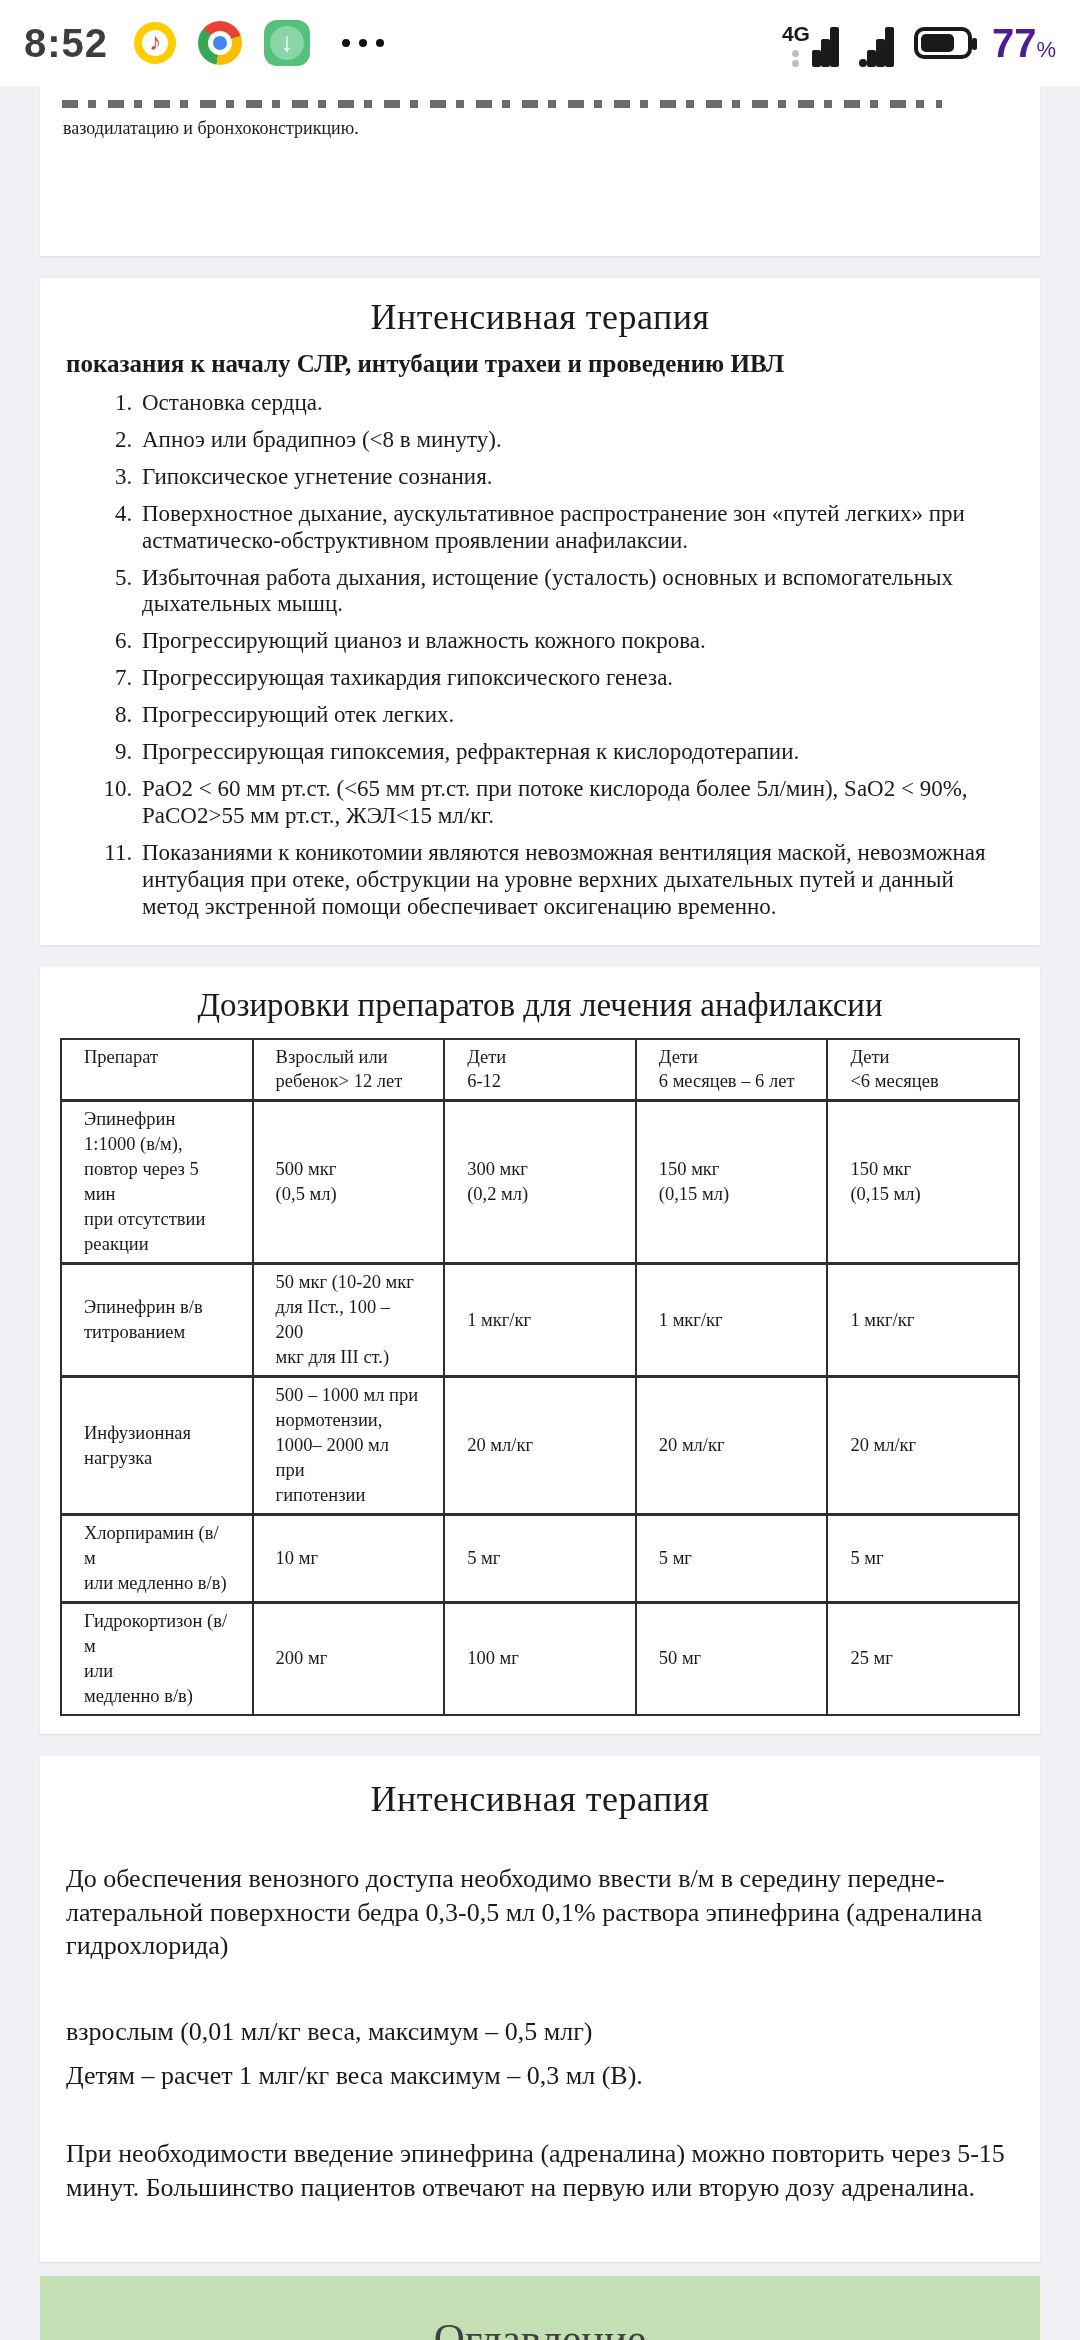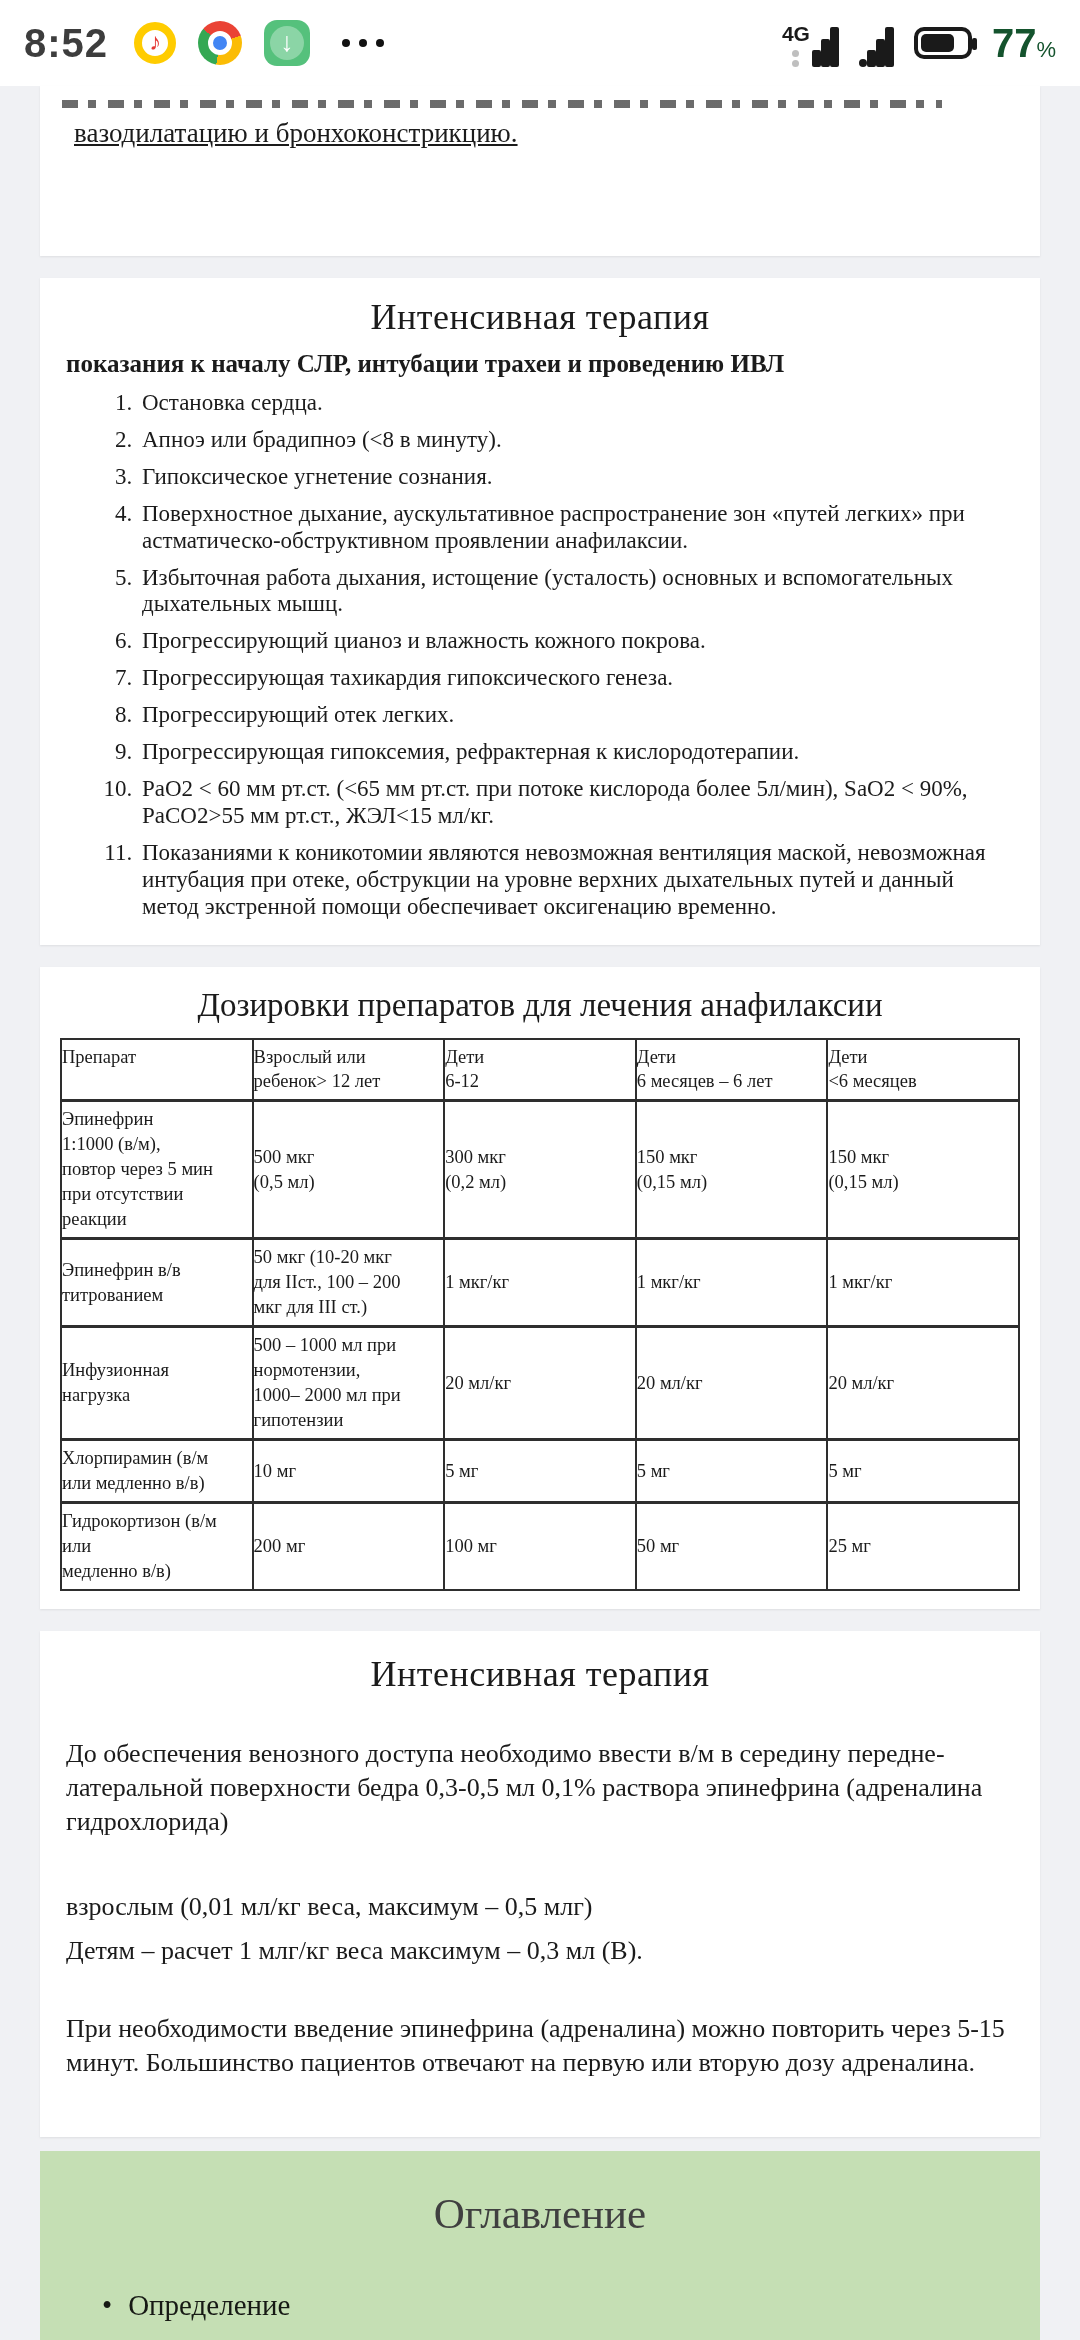--- a/index.html
+++ b/index.html
@@ -33,40 +33,40 @@
   .sb-right{margin-left:auto;display:flex;align-items:center;gap:20px;}
   .sig{display:flex;align-items:flex-end;gap:0;height:48px;}
   .sig .bar{width:9px;background:#1a1a1a;border-radius:2px;}
   .sig .dot{width:8px;height:8px;border-radius:50%;background:#1a1a1a;}
   .sig1-left{display:flex;flex-direction:column;align-items:center;justify-content:flex-end;height:48px;margin-right:2px;}
   .sig1-left .nets{font-size:21px;font-weight:700;color:#1a1a1a;line-height:1;margin-bottom:3px;}
   .sig1-left .gdot{width:7px;height:7px;border-radius:50%;background:#bfbfbf;margin-top:3px;}
   .battery{width:58px;height:32px;border:4px solid #1a1a1a;border-radius:10px;position:relative;box-sizing:border-box;}
   .battery .fill{position:absolute;left:3px;top:3px;bottom:3px;width:33px;background:#1a1a1a;border-radius:5px;}
   .battery::after{content:"";position:absolute;right:-9px;top:7px;width:5px;height:12px;background:#1a1a1a;border-radius:2px;}
-  .sb-batt-text{font-size:40px;color:#14532d;font-weight:600;}
+  .sb-batt-text{font-size:40px;color:#4c1d95;font-weight:600;}
   .sb-batt-text .pct{font-size:22px;font-weight:400;}
   
   .card{margin:0 40px;background:#ffffff;box-sizing:border-box;box-shadow:0 1px 2px rgba(0,0,0,.08);}
   .gap{height:22px;}
   .gap-s{height:14px;}
   .card1{height:170px;padding:10px 22px 0;}
   .clipped-line{height:8px;width:92%;margin-top:4px;opacity:.75;
     background:repeating-linear-gradient(90deg,#3a3a3a 0 16px,transparent 16px 26px,#3a3a3a 26px 34px,transparent 34px 46px);}
-  .card1 p{margin:10px 12px 0;font-size:27px;text-decoration:underline;}
+  .card1 p{margin:10px 1px 0;font-size:18px;}
   .slide-title{font-size:36px;font-weight:400;text-align:center;margin:0 0 12px;letter-spacing:.5px;}
   .card2{padding:18px 26px 14px;}
   .bold-sub{font-weight:700;font-size:25px;margin:0;}
   ol.indications{margin:12px 0 0;padding-left:72px;}
   ol.indications li{font-size:23px;line-height:1.17;margin-bottom:10px;padding-left:4px;}
   .card3{padding:14px 20px 18px;}
   .table-title{font-size:33px;font-weight:400;text-align:center;margin:6px 0 14px;}
   table.dose{width:100%;border-collapse:collapse;font-size:18.5px;table-layout:fixed;}
   table.dose th,table.dose td{
-    border:2px solid #2e2e2e;padding:5px 0;line-height:1.35;
+    border:2px solid #2e2e2e;padding:5px 22px;line-height:1.35;
     font-weight:400;text-align:left;vertical-align:middle;white-space:pre-line;box-sizing:border-box;}
   table.dose th{vertical-align:top;}
   table.dose tbody tr{border-top:3px solid #2e2e2e;}
   td.drug{vertical-align:top;}
   .ac{text-align:center;} .al{text-align:left;} .vt{vertical-align:top;}
   .card4{padding:22px 26px 58px;}
   .card4 p{font-size:26px;line-height:1.3;margin:0;}
   .card4 .p1{margin-top:42px;}
   .card4 .p2{margin-top:52px;}
   .card4 .p3{margin-top:10px;}

